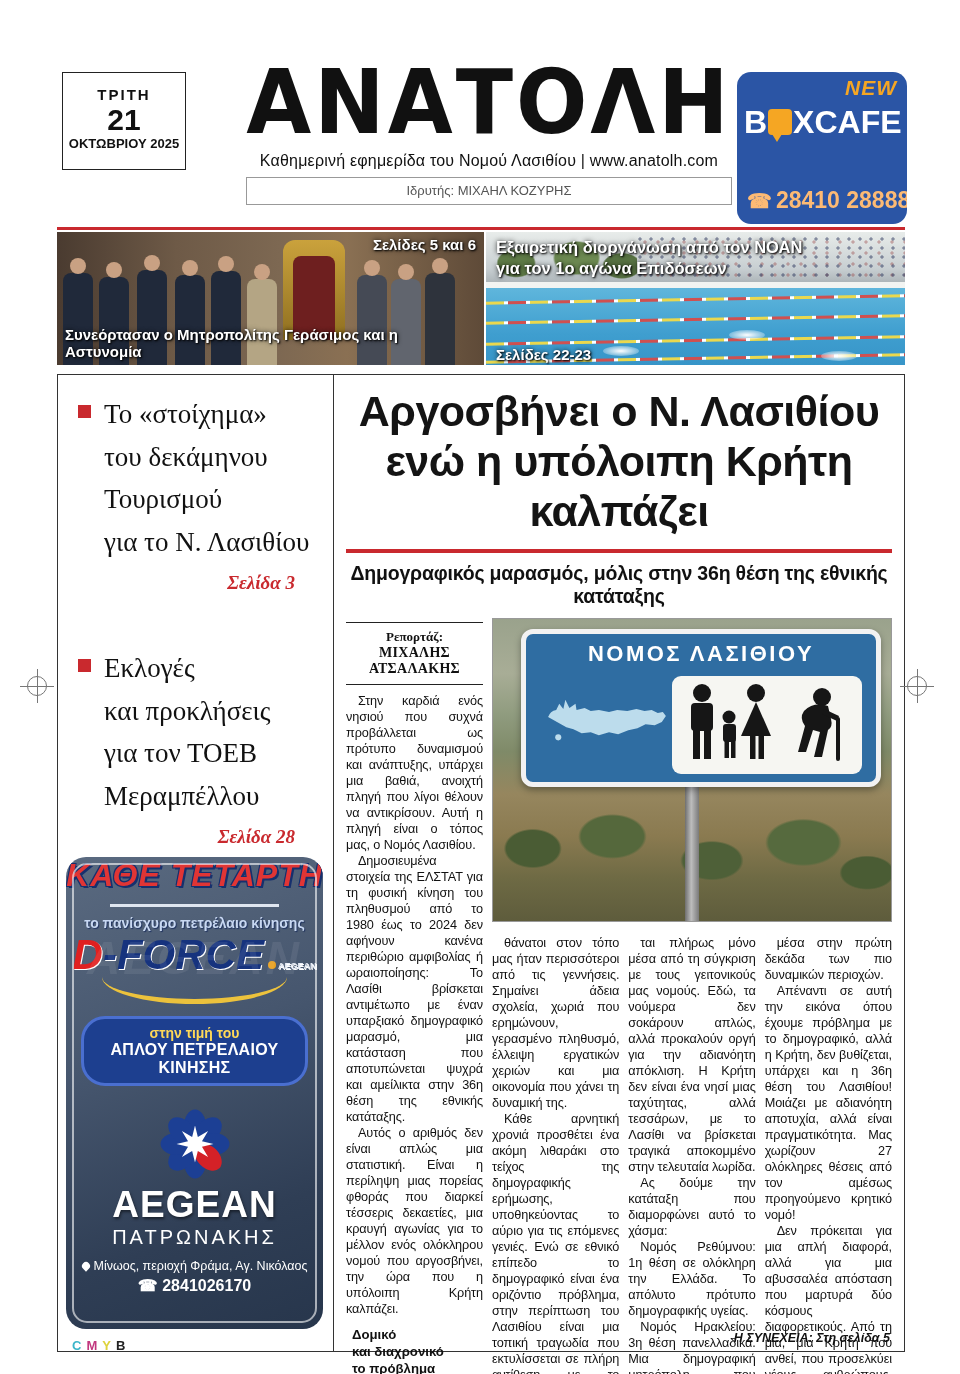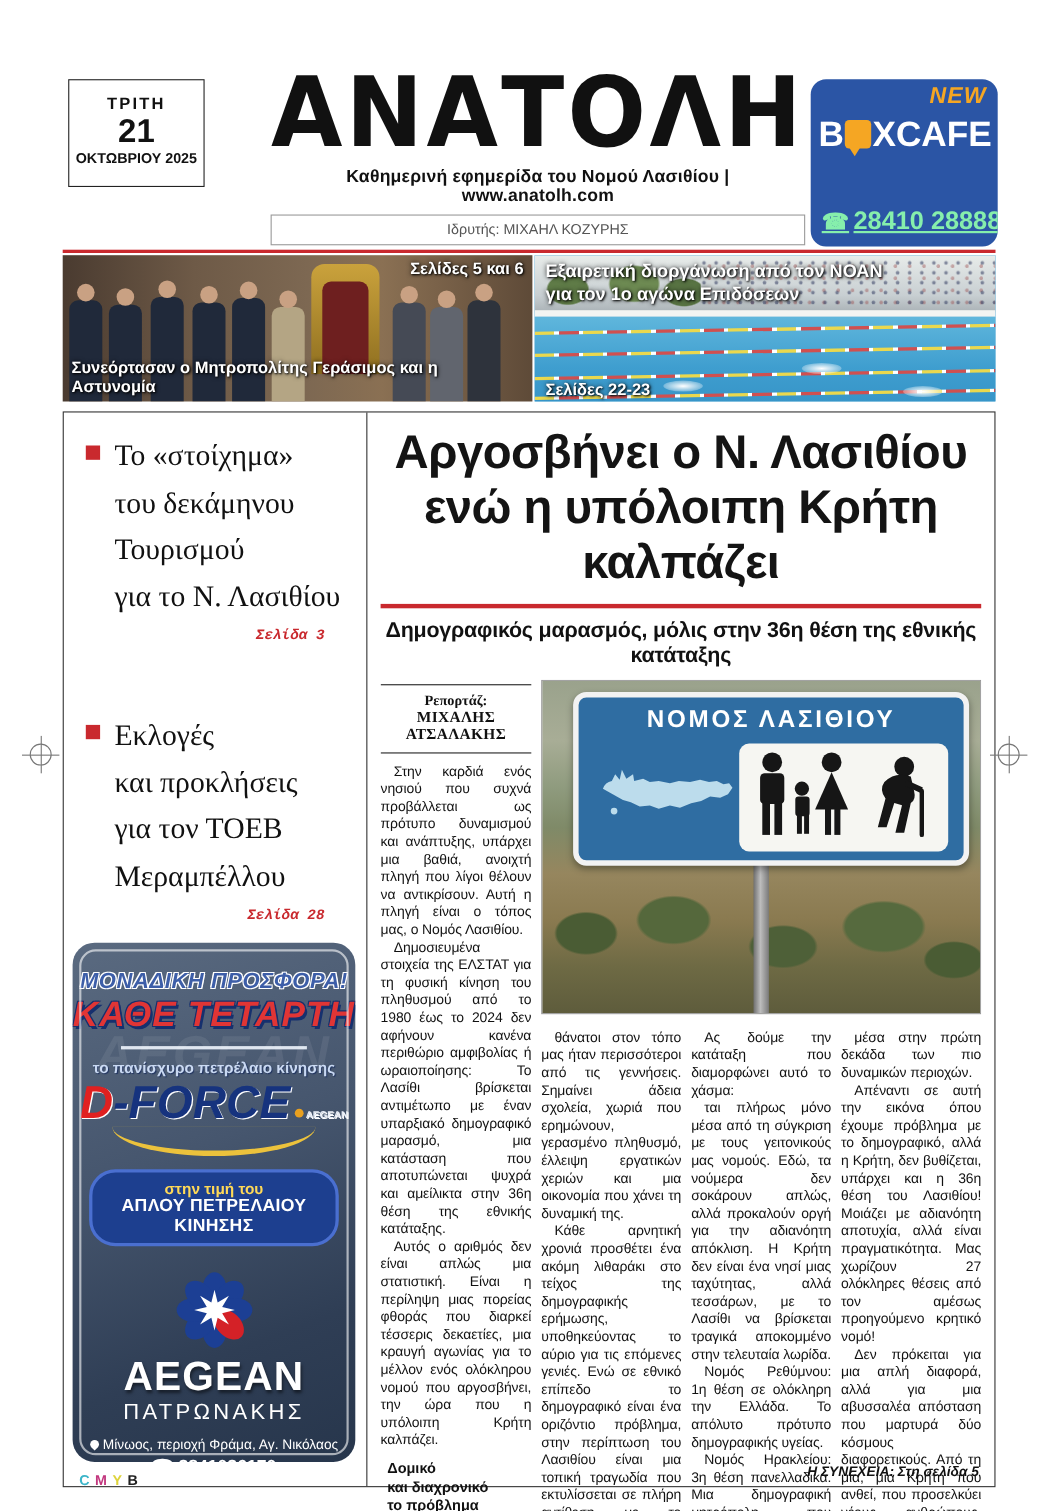--- a/index.html
+++ b/index.html
@@ -12,36 +12,36 @@
               border:1.5px solid #222; text-align:center; }
   .date-day { font-size:15px; font-weight:bold; letter-spacing:2px; margin-top:13px; }
   .date-num { font-size:30px; font-weight:bold; line-height:1.1; }
   .date-month { font-size:13px; font-weight:bold; }
   .issue-box { position:absolute; left:62px; top:176px; width:122px; height:48px;
                background:#d6d6d6; border:1px solid #555; text-align:center;
                font-size:11.5px; font-weight:bold; line-height:15px; padding-top:3px; }
   .masthead { position:absolute; left:246px; top:58px; width:486px; text-align:center; }
   .mast-title { font-family:"DejaVu Sans", sans-serif; font-weight:900; font-size:84px;
                 line-height:1.0; letter-spacing:3px; transform:scaleY(1.05); transform-origin:top; }
-  .mast-sub { font-size:16px; font-weight:bold; margin-top:10px; letter-spacing:0.2px; }
+  .mast-sub { font-size:16px; font-weight:normal; margin-top:10px; letter-spacing:0.2px; }
   .founder-box { margin-top:7px; border:1px solid #999; height:26px; line-height:26px;
                  font-size:13px; color:#555; }
   .boxcafe { position:absolute; left:737px; top:72px; width:170px; height:152px;
              background:#2b55a5; border-radius:14px; overflow:hidden; }
   .bc-new { position:absolute; top:4px; right:10px; color:#f5a623; font-weight:900;
             font-style:italic; font-size:21px; letter-spacing:1px; }
   .bc-name { position:absolute; top:32px; left:7px; color:#fff; font-weight:900;
              font-size:32px; letter-spacing:0; white-space:nowrap; }
   .bc-box { display:inline-block; width:24px; height:26px; background:#f5a623;
             border-radius:4px; position:relative; top:2px; margin:0 1px; }
   .bc-box::after { content:''; position:absolute; left:4px; bottom:-7px;
                    border-left:5px solid transparent; border-right:5px solid transparent;
                    border-top:8px solid #f5a623; }
-  .bc-phone { position:absolute; bottom:10px; left:10px; color:#86efac; font-weight:900;
-              font-size:23px; white-space:nowrap;text-decoration:underline; }
+  .bc-phone { position:absolute; bottom:10px; left:10px; color:#fdba74; font-weight:900;
+              font-size:23px; white-space:nowrap; }
   .bc-phone .ph { font-size:20px; margin-right:4px; }
 
   .red-line { position:absolute; left:57px; top:227px; width:848px; height:3px; background:#c9292e; }
 
   
   .photo { position:absolute; top:232px; height:133px; overflow:hidden; }
   .photo-church { left:57px; width:427px;
      background:linear-gradient(90deg,#4a3b30 0%,#6e5a47 28%,#7d6852 52%,#8a7053 68%,#5e4a38 100%); }
   .photo-church i { position:absolute; bottom:0; width:30px; height:88px;
      border-radius:8px 8px 0 0; background:#20293a; }
@@ -92,21 +92,21 @@
   .sidebar { width:276px; flex:none; border-right:1.5px solid #333; position:relative; box-sizing:border-box; }
   .mainarea { flex:1; position:relative; padding:0 12px; box-sizing:border-box; }
 
   
   .teaser { position:absolute; left:0; right:0; padding:0 16px 0 46px;
             font-family:"Liberation Serif", serif; font-size:27px; line-height:1.58; }
   .teaser::before { content:''; position:absolute; left:20px; top:12px; width:13px; height:13px;
                     background:#c9292e; }
   .teaser-1 { top:18px; } .teaser-2 { top:272px; }
   .page-link { text-align:right; padding-right:22px; color:#c9292e; font-weight:bold;
-               font-style:italic; font-size:13px; font-family:Liberation Mono, monospace;
+               font-style:italic; font-size:19px; font-family:Liberation Serif, serif;
                margin-top:4px; }
 
   
   .aegean-ad { position:absolute; left:8px; right:10px; top:482px; bottom:22px;
                border-radius:20px; overflow:hidden; text-align:center; color:#fff;
                background:linear-gradient(160deg,#5a6a80,#46566e 40%,#2f3e55 75%,#27364c); }
   .ad-inner { position:absolute; inset:6px; border:2px solid rgba(255,255,255,.6);
               border-radius:15px; pointer-events:none; }
   .ad-ghost { position:absolute; top:74px; left:0; right:0; font-size:46px; font-weight:900;
               font-style:italic; color:rgba(255,255,255,.08); letter-spacing:3px; }
@@ -258,21 +258,20 @@
         <div class="pre">Εκλογές
 και προκλήσεις
 για τον ΤΟΕΒ
 Μεραμπέλλου</div>
         <div class="page-link">Σελίδα 28</div>
       </div>
 
       <div class="aegean-ad">
         <div class="ad-inner"></div>
         <div class="ad-ghost">AEGEAN</div>
-        <div class="ad-offer">ΜΟΝΑΔΙΚΗ ΠΡΟΣΦΟΡΑ!</div>
         <div class="ad-day">ΚΑΘΕ ΤΕΤΑΡΤΗ</div>
         <div class="ad-rule"></div>
         <div class="ad-tag">το πανίσχυρο πετρέλαιο κίνησης</div>
         <div class="ad-product"><span class="d">D</span><span class="force">-FORCE</span><span class="ad-mini">AEGEAN</span></div>
         <div class="swoosh"></div>
         <div class="ad-pill">
           <div class="pill1">στην τιμή του</div>
           <div class="pill2">ΑΠΛΟΥ ΠΕΤΡΕΛΑΙΟΥ ΚΙΝΗΣΗΣ</div>
         </div>
         <div class="ad-flower">
@@ -356,22 +355,22 @@
               </div>
             </div>
           </div>
           <div class="cols-rest">
             <div class="colB bodytext">
               <p>θάνατοι στον τόπο μας ήταν περισσότεροι από τις γεννήσεις. Σημαίνει άδεια σχολεία, χωριά που ερημώνουν, γερασμένο πληθυσμό, έλλειψη εργατικών χεριών και μια οικονομία που χάνει τη δυναμική της.</p>
               <p>Κάθε αρνητική χρονιά προσθέτει ένα ακόμη λιθαράκι στο τείχος της δημογραφικής ερήμωσης, υποθηκεύοντας το αύριο για τις επόμενες γενιές. Ενώ σε εθνικό επίπεδο το δημογραφικό είναι ένα οριζόντιο πρόβλημα, στην περίπτωση του Λασιθίου είναι μια τοπική τραγωδία που εκτυλίσσεται σε πλήρη αντίθεση με το περιβάλλον της.</p>
 
             </div>
             <div class="colC bodytext">
+              <p>ται πλήρως μόνο μέσα από τη σύγκριση με τους γειτονικούς μας νομούς. Εδώ, τα νούμερα δεν σοκάρουν απλώς, αλλά προκαλούν οργή για την αδιανόητη απόκλιση. Η Κρήτη δεν είναι ένα νησί μιας ταχύτητας, αλλά τεσσάρων, με το Λασίθι να βρίσκεται τραγικά αποκομμένο στην τελευταία λωρίδα.</p>
               <p>Ας δούμε την κατάταξη που διαμορφώνει αυτό το χάσμα:</p>
-              <p>ται πλήρως μόνο μέσα από τη σύγκριση με τους γειτονικούς μας νομούς. Εδώ, τα νούμερα δεν σοκάρουν απλώς, αλλά προκαλούν οργή για την αδιανόητη απόκλιση. Η Κρήτη δεν είναι ένα νησί μιας ταχύτητας, αλλά τεσσάρων, με το Λασίθι να βρίσκεται τραγικά αποκομμένο στην τελευταία λωρίδα.</p>
               <p>Νομός Ρεθύμνου: 1η θέση σε ολόκληρη την Ελλάδα. Το απόλυτο πρότυπο δημογραφικής υγείας.</p>
               <p>Νομός Ηρακλείου: 3η θέση πανελλαδικά. Μια δημογραφική μητρόπολη που παρουσιάζει σταθερή ανάπτυξη ακόμα κι όταν οι γεννήσεις είναι λιγότερες.</p>
 
             </div>
             <div class="colD bodytext">
               <p>μέσα στην πρώτη δεκάδα των πιο δυναμικών περιοχών.</p>
               <p>Απέναντι σε αυτή την εικόνα όπου έχουμε πρόβλημα με το δημογραφικό, αλλά η Κρήτη, δεν βυθίζεται, υπάρχει και η 36η θέση του Λασιθίου! Μοιάζει με αδιανόητη αποτυχία, αλλά είναι πραγματικότητα. Μας χωρίζουν 27 ολόκληρες θέσεις από τον αμέσως προηγούμενο κρητικό νομό!</p>
               <p>Δεν πρόκειται για μια απλή διαφορά, αλλά για μια αβυσσαλέα απόσταση που μαρτυρά δύο κόσμους διαφορετικούς. Από τη μία, μια Κρήτη που ανθεί, που προσελκύει νέους ανθρώπους, που γεννά και δημιουργεί, και από την άλλη, το Λασίθι, μια Κρήτη που γερνάει, συρρικνώνεται και βλέπει το μέλλον της</p>
             </div>
           </div>

